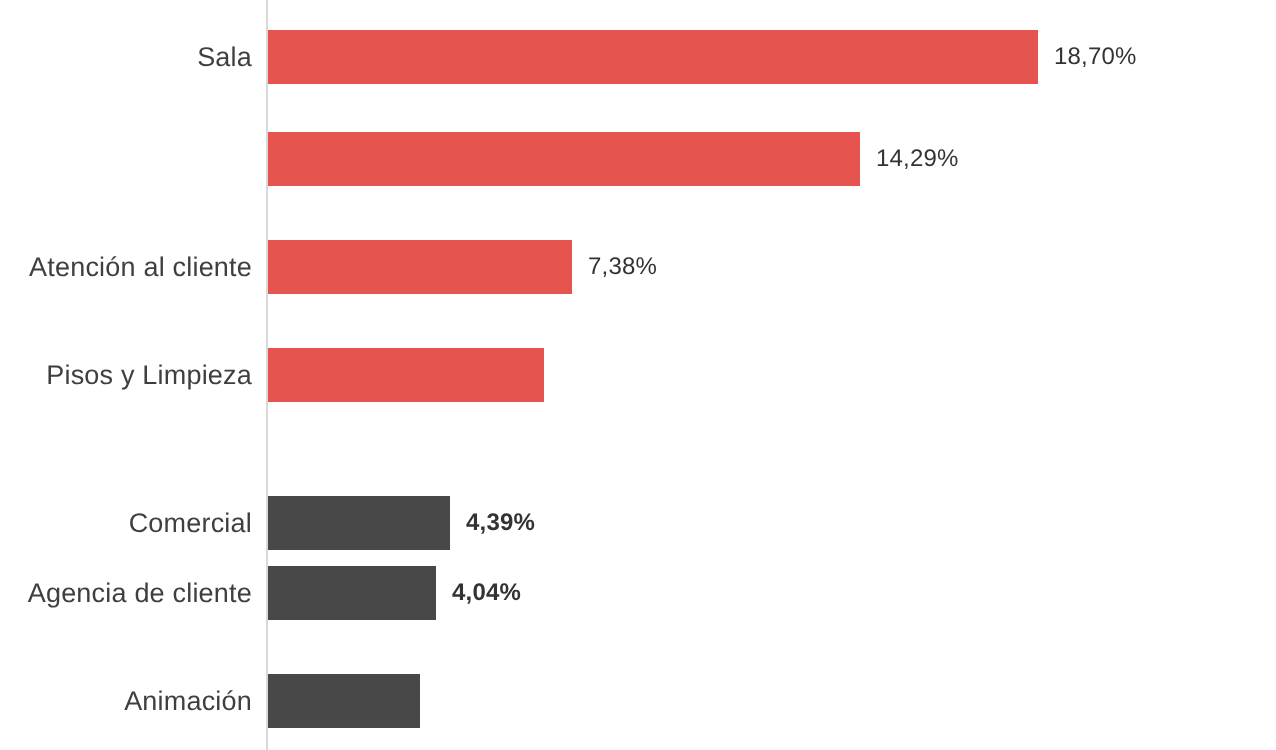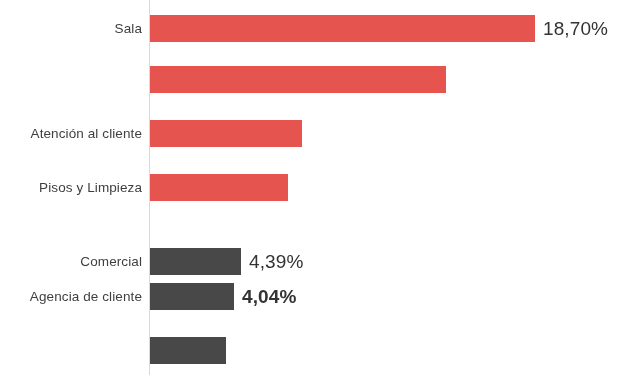--- a/index.html
+++ b/index.html
@@ -13,21 +13,21 @@
   #chart-root {
     position: relative;
     width: 638px;
     height: 375px;
     background: #ffffff;
     overflow: hidden;
   }
   
   #plot-area {
     position: absolute;
-    left: 16px;
+    left: 0;
     top: 0;
     width: 570px;
     height: 375px;
   }
   #category-axis-line {
     position: absolute;
     left: 133px;
     top: 0px;
     width: 1px;
     height: 375px;
@@ -54,58 +54,61 @@
   }
   .bar {
     position: absolute;
     left: 134px;
     top: 0;
     height: 27px;
   }
   .value-label {
     position: absolute;
     top: 0;
-    font-size: 19px;
+    font-size: 12px;
     color: #333333;
     line-height: 27px;
     white-space: nowrap;
     letter-spacing: 0.1px;
   }
 </style>
 </head>
 <body>
 
 <div id="chart-root">
   <div id="plot-area">
     <div id="category-axis-line" style="background: rgb(217, 217, 217);"></div>
     <div id="bars-container">
         <div class="bar-row" style="top: 15px;">
           <div class="category-label">Sala</div>
           <div class="bar" style="width: 385px; background: rgb(229, 84, 79);"></div>
           <div class="value-label" style="left: 527px;">18,70%</div>
         </div>
         <div class="bar-row" style="top: 66px;">
           <div class="bar" style="width: 296px; background: rgb(229, 84, 79);"></div>
+          <div class="value-label" style="left: 438px;">14,29%</div>
         </div>
         <div class="bar-row" style="top: 120px; padding-left: 24px;">
           <div class="category-label">Atención al cliente</div>
           <div class="bar" style="width: 152px; background: rgb(229, 84, 79);"></div>
+          <div class="value-label" style="left: 294px;">7,38%</div>
         </div>
         <div class="bar-row" style="top: 174px;">
           <div class="category-label">Pisos y Limpieza</div>
           <div class="bar" style="width: 138px; background: rgb(229, 84, 79);"></div>
         </div>
         <div class="bar-row" style="top: 228px; margin-top: 20px;">
           <div class="category-label">Comercial</div>
           <div class="bar" style="width: 91px; background: rgb(72, 72, 72);"></div>
-          <div class="value-label" style="left: 233px;">4,39%</div>
+          <div class="value-label" style="left: 233px; font-weight: bold;">4,39%</div>
         </div>
         <div class="bar-row" style="top: 283px;">
           <div class="category-label">Agencia de cliente</div>
           <div class="bar" style="width: 84px; background: rgb(72, 72, 72);"></div>
           <div class="value-label" style="left: 226px; font-weight: bold;">4,04%</div>
         </div>
         <div class="bar-row" style="top: 337px;">
+          <div class="category-label">Animación</div>
           <div class="bar" style="width: 76px; background: rgb(72, 72, 72);"></div>
         </div>
       </div>
   </div>
 </div>
 
 </body></html>

